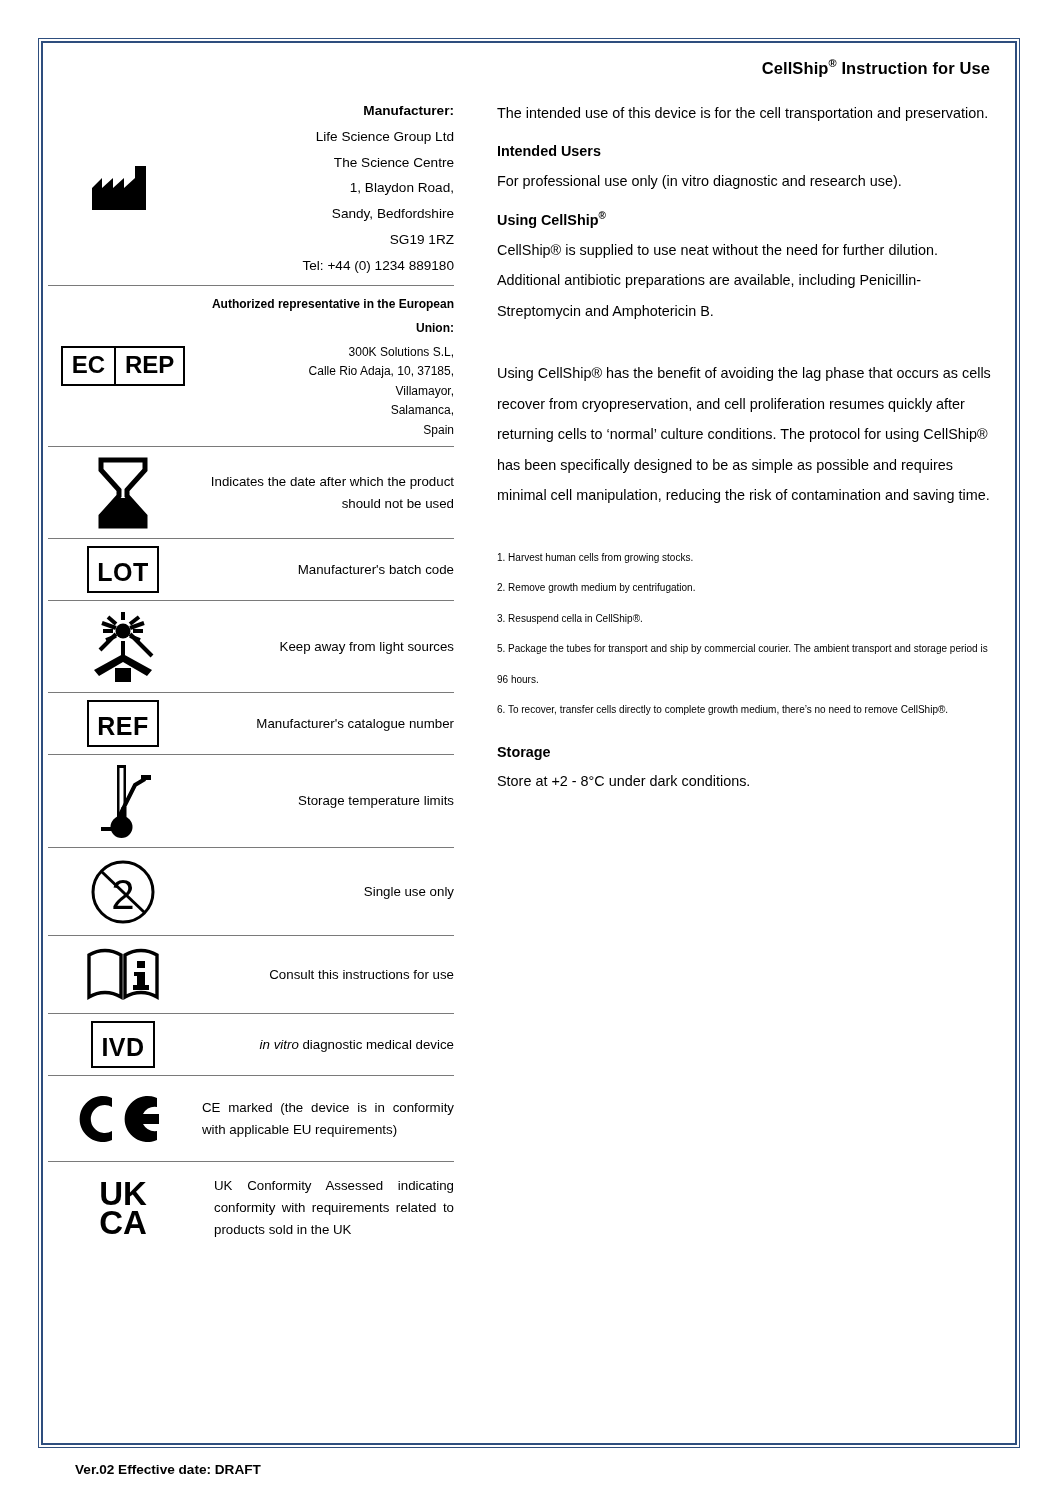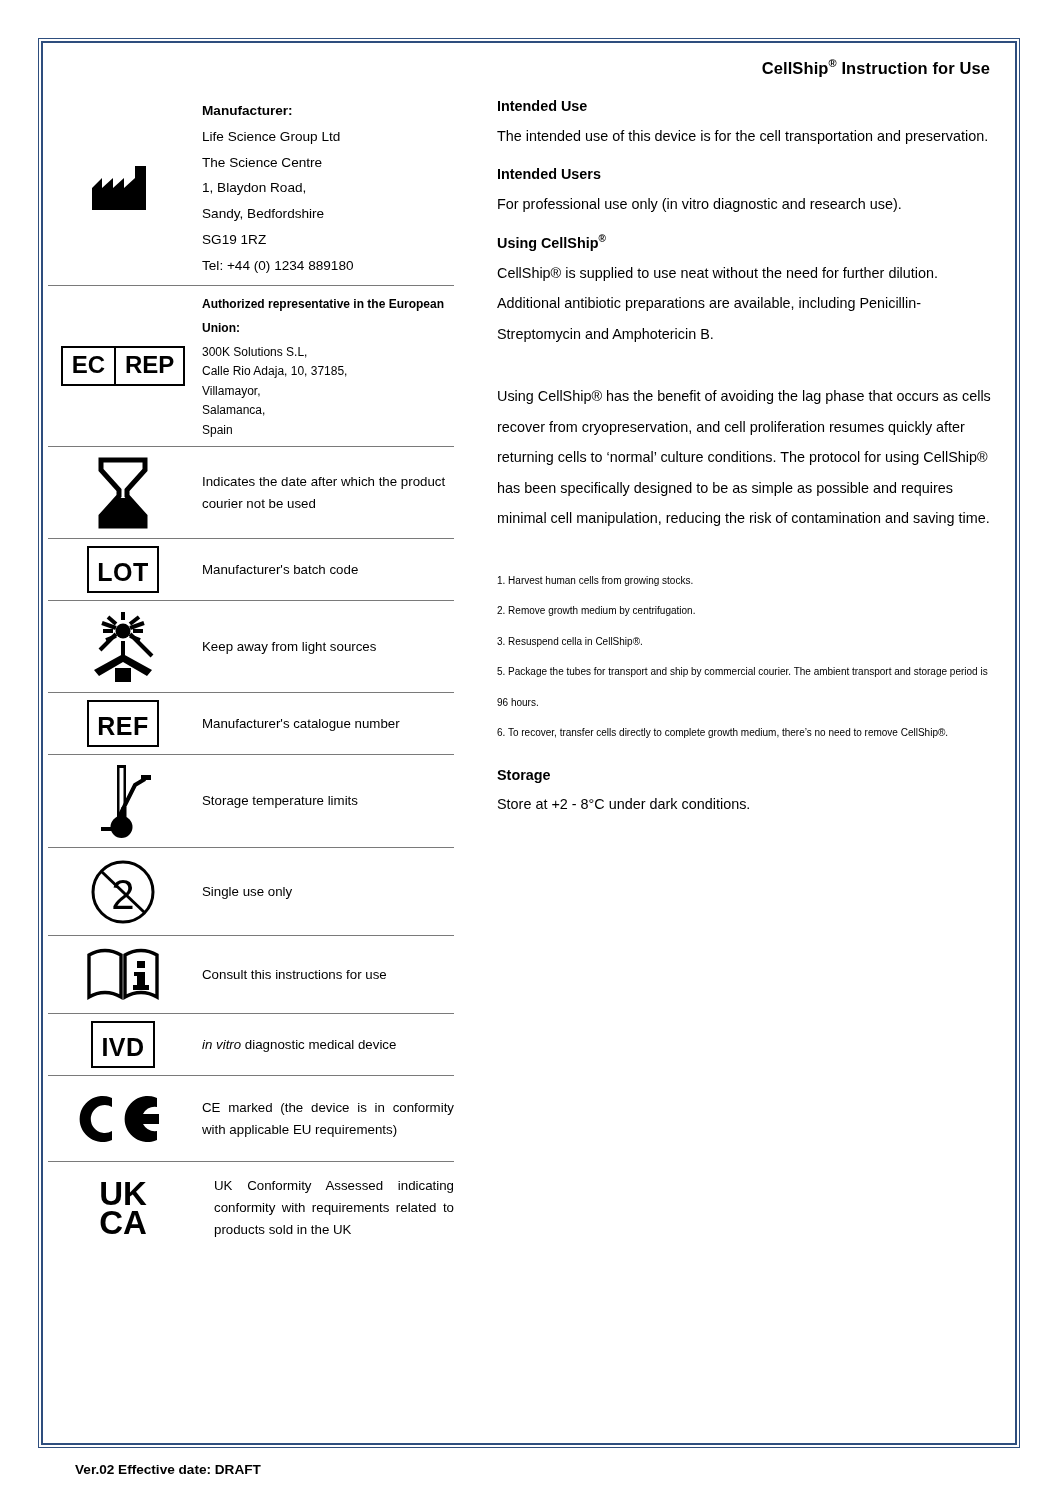--- a/index.html
+++ b/index.html
@@ -12,21 +12,21 @@
   .header{position:absolute;left:520px;top:57px;width:470px;text-align:right;
     font-size:16.5px;font-weight:bold;letter-spacing:.1px;}
   .header .reg{font-size:11px;vertical-align:super;}
   
   .symtable{position:absolute;left:48px;top:92px;width:406px;}
   .symrow{display:flex;align-items:center;border-bottom:1.6px solid #7a7a7a;
     padding:6px 0;box-sizing:border-box;}
   .symrow:first-child{border-top:none;}
   .symrow.noline{border-bottom:none;}
   .symcell{width:150px;flex:0 0 150px;display:flex;align-items:flex-end;justify-content:center;}
-  .txtcell{flex:1 1 auto;font-size:13.3px;line-height:22px;padding-left:4px;}
+  .txtcell{flex:1 1 auto;font-size:13.3px;line-height:22px;padding-left:4px;text-align:right;}
   .txtcell.addr{font-size:12px;line-height:19.5px;}
   .txtcell.just{text-align:justify;}
   .bold{font-weight:bold;}
   .mfgblock div{line-height:25.8px;font-size:13.6px;}
   
   .ecrep{display:flex;border:2.4px solid #000;font-weight:bold;font-size:24px;line-height:1;}
   .ecrep span{padding:5px 9px 7px;}
   .ecrep span:first-child{border-right:2.4px solid #000;}
   .boxlabel{border:2.6px solid #000;font-weight:bold;font-size:25px;line-height:1;
     padding:12px 8px 6px;letter-spacing:.5px;}
@@ -89,21 +89,21 @@
     </div>
 
     <div class="symrow" style="min-height:92px;">
       <div class="symcell">
         <svg width="60" height="74" viewBox="0 0 60 74">
           <path fill="none" stroke="#000" stroke-width="5" d="M8 4 L52 4 L52 14 L34 34 L34 40 L52 60 L52 70 L8 70 L8 60 L26 40 L26 34 L8 14 Z"></path>
           <path fill="#000" d="M10 55 L50 55 L50 68 L10 68 Z"></path>
           <path fill="#000" d="M27 42 L33 42 L50 58 L10 58 Z"></path>
         </svg>
       </div>
-      <div class="txtcell">Indicates the date after which the product courier not be used</div>
+      <div class="txtcell">Indicates the date after which the product should not be used</div>
     </div>
 
     <div class="symrow" style="min-height:62px;">
       <div class="symcell">
         <div class="boxlabel">LOT</div>
       </div>
       <div class="txtcell">Manufacturer's batch code</div>
     </div>
 
     <div class="symrow" style="min-height:92px;">
@@ -201,21 +201,20 @@
         <div class="ukca">
           <div>UK</div>
           <div>CA</div>
         </div>
       </div>
       <div class="txtcell just">UK Conformity Assessed indicating conformity with requirements related to products sold in the UK</div>
     </div>
   </div>
 
   <div class="right">
-    <div class="h">Intended Use</div>
     <div class="p just">The intended use of this device is for the cell transportation and preservation.</div>
 
     <div class="h">Intended Users</div>
     <div class="p">For professional use only (in vitro diagnostic and research use).</div>
 
     <div class="h">
       <span>Using CellShip</span><span class="reg">®</span>
     </div>
     <div class="p">CellShip® is supplied to use neat without the need for further dilution. Additional antibiotic preparations are available, including Penicillin-Streptomycin and Amphotericin B.</div>
     <div class="gap"></div>

